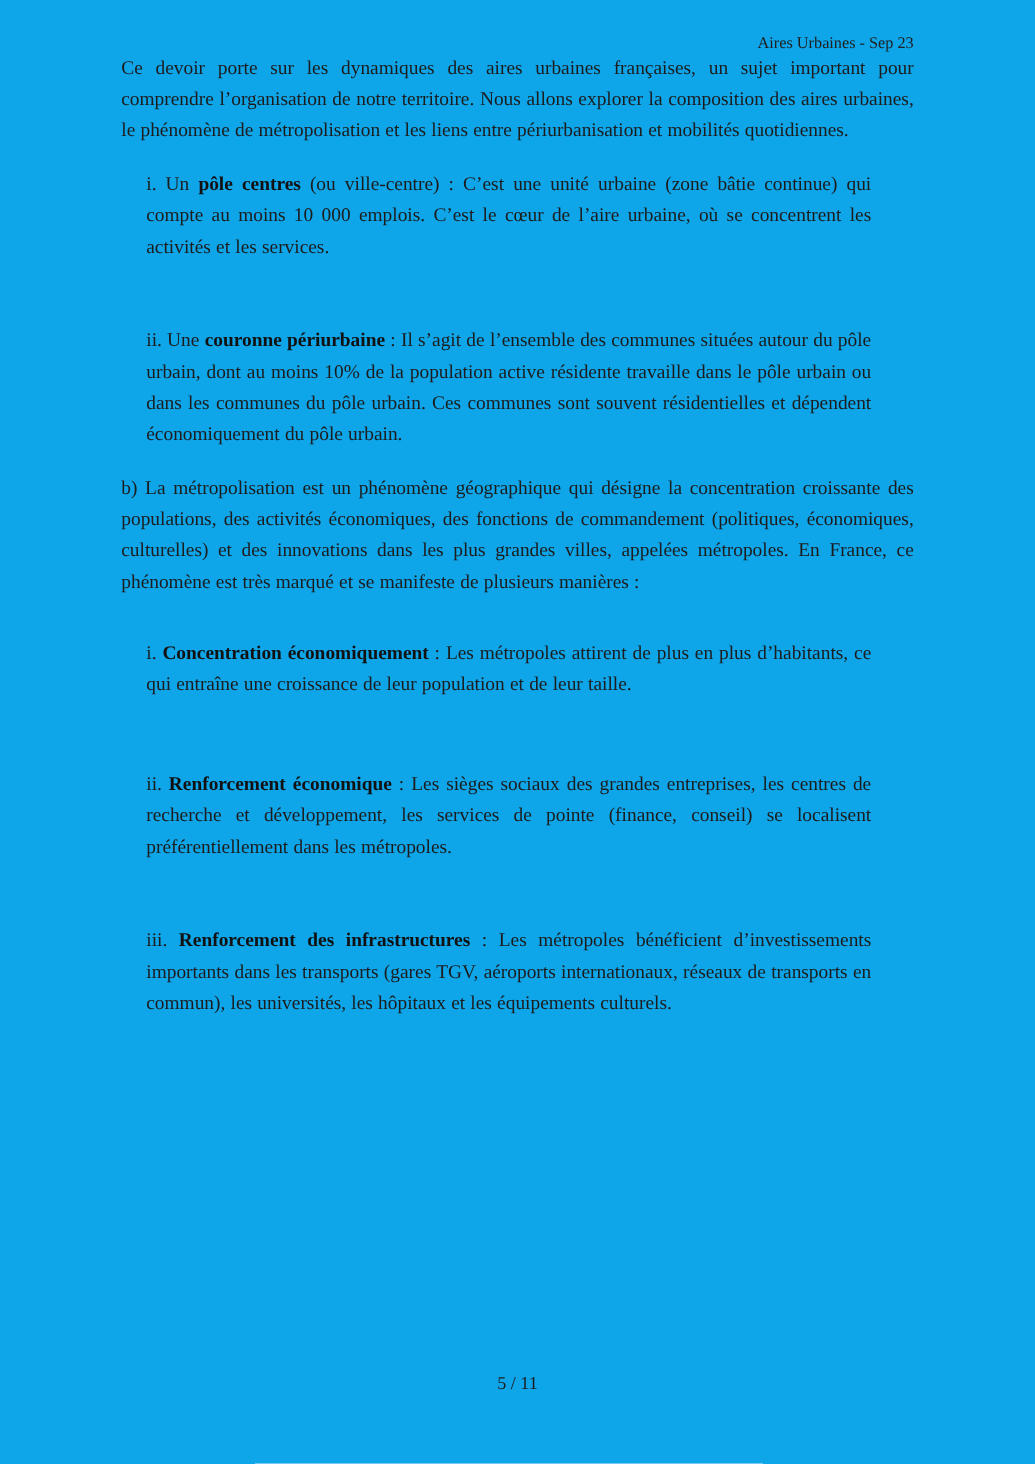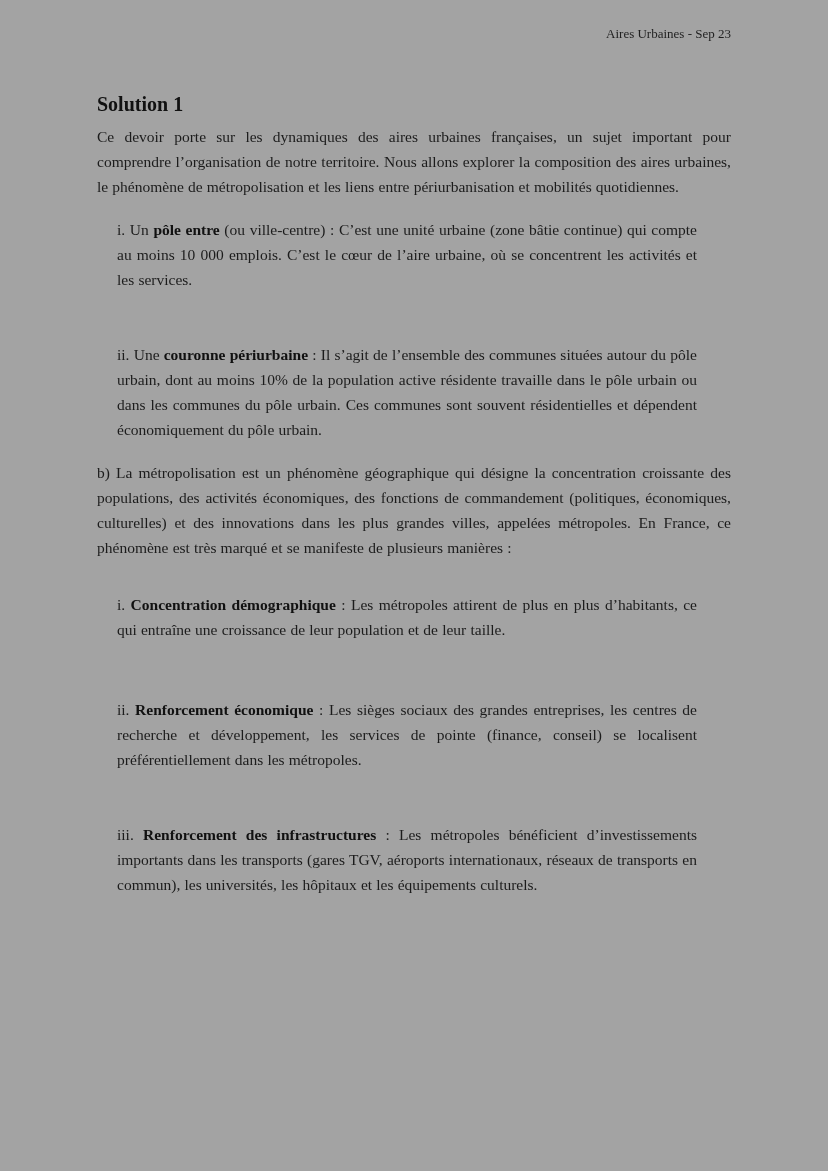--- a/index.html
+++ b/index.html
@@ -8,21 +8,21 @@
     width: 828px;
     height: 1171px;
     font-family: "Liberation Serif", "DejaVu Serif", serif;
     color: #1c1c1c;
     -webkit-font-smoothing: antialiased;
   }
   .page {
     position: relative;
     width: 828px;
     height: 1171px;
-    background: #a3a3a3;
+    background: #0ea5e9;
     padding: 26px 97px 0 97px;
     overflow: hidden;
   }
   .doc-header {
     text-align: right;
     font-size: 13px;
     line-height: 16px;
     color: #1f1f1f;
   }
   .doc-title {
@@ -62,42 +62,44 @@
 </style>
 </head>
 <body>
 
 <div class="page">
 
   <div class="doc-header">
     <span>Aires Urbaines - Sep 23</span>
   </div>
 
-  <h1 class="doc-title">Solution 1</h1>
 
   <p class="para mb-18">Ce devoir porte sur les dynamiques des aires urbaines françaises, un sujet important pour comprendre l’organisation de notre territoire. Nous allons explorer la composition des aires urbaines, le phénomène de métropolisation et les liens entre périurbanisation et mobilités quotidiennes.</p>
 
 
   <div class="item mb-50">
-    <span>i. Un </span><strong>pôle entre</strong><span> (ou ville-centre) : C’est une unité urbaine (zone bâtie continue) qui compte au moins 10 000 emplois. C’est le cœur de l’aire urbaine, où se concentrent les activités et les services.</span>
+    <span>i. Un </span><strong>pôle centres</strong><span> (ou ville-centre) : C’est une unité urbaine (zone bâtie continue) qui compte au moins 10 000 emplois. C’est le cœur de l’aire urbaine, où se concentrent les activités et les services.</span>
   </div>
 
   <div class="item mb-18">
     <span>ii. Une </span><strong>couronne périurbaine</strong><span> : Il s’agit de l’ensemble des communes situées autour du pôle urbain, dont au moins 10% de la population active résidente travaille dans le pôle urbain ou dans les communes du pôle urbain. Ces communes sont souvent résidentielles et dépendent économiquement du pôle urbain.</span>
   </div>
 
 
   <p class="para mb-32">b) La métropolisation est un phénomène géographique qui désigne la concentration croissante des populations, des activités économiques, des fonctions de commandement (politiques, économiques, culturelles) et des innovations dans les plus grandes villes, appelées métropoles. En France, ce phénomène est très marqué et se manifeste de plusieurs manières :</p>
 
   <div class="item mb-55">
-    <span>i. </span><strong>Concentration démographique</strong><span> : Les métropoles attirent de plus en plus d’habitants, ce qui entraîne une croissance de leur population et de leur taille.</span>
+    <span>i. </span><strong>Concentration économiquement</strong><span> : Les métropoles attirent de plus en plus d’habitants, ce qui entraîne une croissance de leur population et de leur taille.</span>
   </div>
 
   <div class="item mb-50">
     <span>ii. </span><strong>Renforcement économique</strong><span> : Les sièges sociaux des grandes entreprises, les centres de recherche et développement, les services de pointe (finance, conseil) se localisent préférentiellement dans les métropoles.</span>
   </div>
 
   <div class="item">
     <span>iii. </span><strong>Renforcement des infrastructures</strong><span> : Les métropoles bénéficient d’investissements importants dans les transports (gares TGV, aéroports internationaux, réseaux de transports en commun), les universités, les hôpitaux et les équipements culturels.</span>
   </div>
 
+  <div class="doc-footer">
+    <span>5 / 11</span>
+  </div>
 
 </div>
 
 </body></html>

